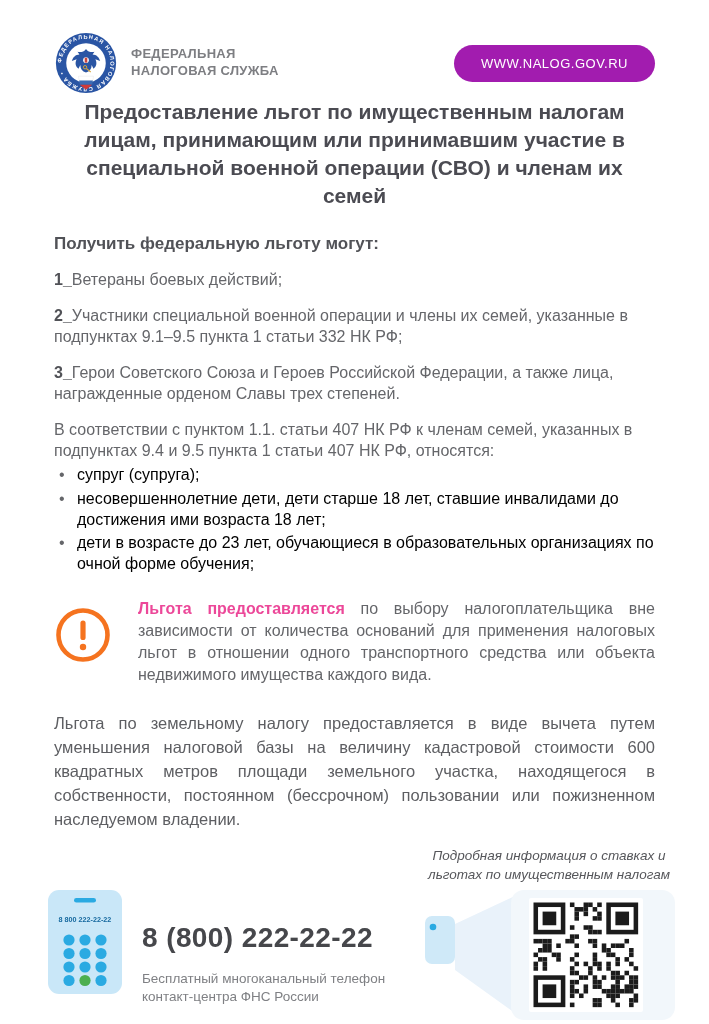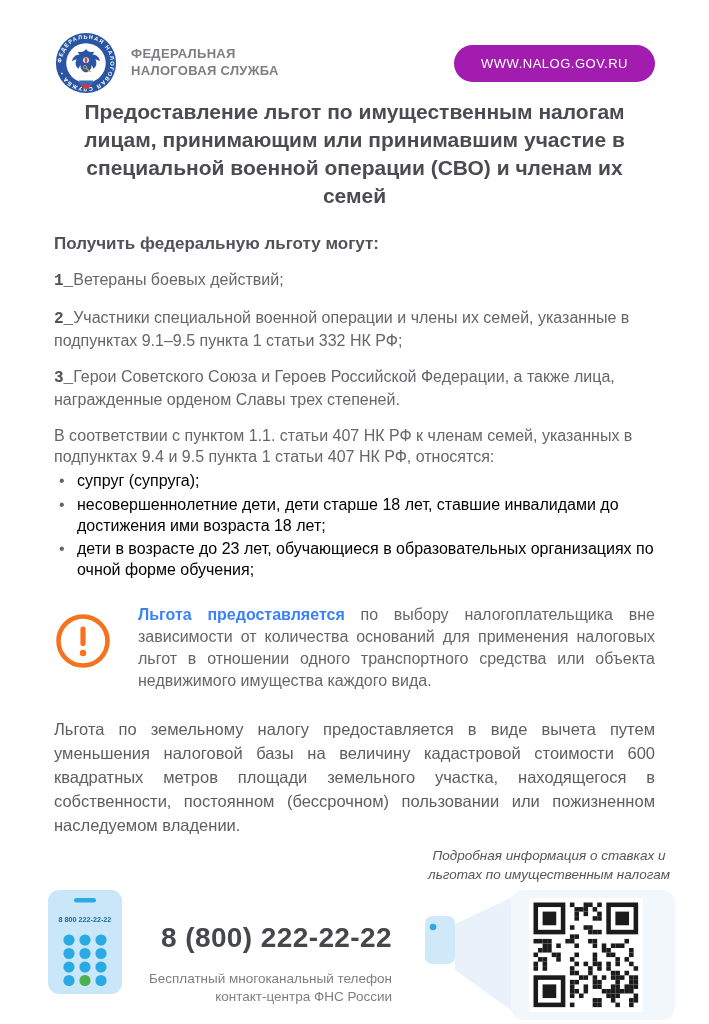--- a/index.html
+++ b/index.html
@@ -15,38 +15,38 @@
   .badge { background:#a21caf; color:#fff; font-weight:400; font-size:13px; letter-spacing:.5px;
            padding:11px 27px; border-radius:22px; white-space:nowrap; }
 
   
   .title { margin-top:2px; text-align:center; font-weight:700; font-size:21px; line-height:1.33;
            color:#4b4b52; }
 
   
   .section-heading { margin-top:24px; font-weight:700; font-size:17px; color:#515257; }
   .num-item { margin-top:15px; font-size:16px; line-height:1.32; color:#65666a; }
-  .num-item .num { font-weight:700; color:#515257;font-family:Liberation Mono, monospace; }
+  .num-item .num { font-weight:700; color:#515257; }
   .intro { margin-top:15px; font-size:16px; line-height:1.32; color:#65666a; }
   ul.bullets { list-style:none; margin-top:3px; }
   ul.bullets li { position:relative; padding-left:23px; font-size:16px; line-height:1.32;
                   color:#000000; margin-top:2px; }
   ul.bullets li::before { content:"•"; position:absolute; left:5px; top:0; color:#65666a; }
 
   
   .callout { display:flex; gap:26px; margin-top:24px; align-items:flex-start; }
   .callout-icon { flex:0 0 58px; margin-top:8px; }
   .callout-text { text-align:justify; font-size:16px; line-height:1.38; color:#65666a; }
-  .callout-text .lead { font-weight:700; color:#3b82f6; }
+  .callout-text .lead { font-weight:700; color:#ec4899; }
 
   .land { margin-top:26px; text-align:justify; font-size:16.5px; line-height:1.45; color:#5d5e62; }
 
   
   .footer-left { position:absolute; left:48px; top:890px; display:flex; gap:20px; align-items:flex-start; }
-  .phone-info { margin-top:32px;text-align:right; }
+  .phone-info { margin-top:32px; }
   .phone-number { font-size:28px; font-weight:700; color:#46474b; letter-spacing:.4px; }
   .phone-caption { margin-top:16px; font-size:13.5px; line-height:1.35; color:#7f8084; max-width:250px; }
 
   .footer-right { position:absolute; left:408px; top:846px; width:282px; text-align:center; }
   .qr-caption { font-style:italic; font-size:13.5px; line-height:1.42; color:#55565a; }
   .qr-art { display:block; margin:6px auto 0 auto; }
 </style>
 </head>
 <body>
 

